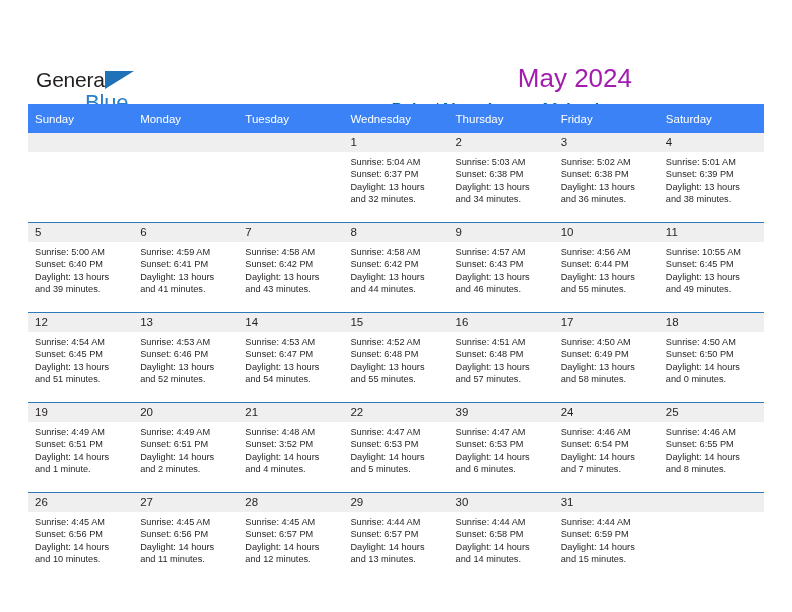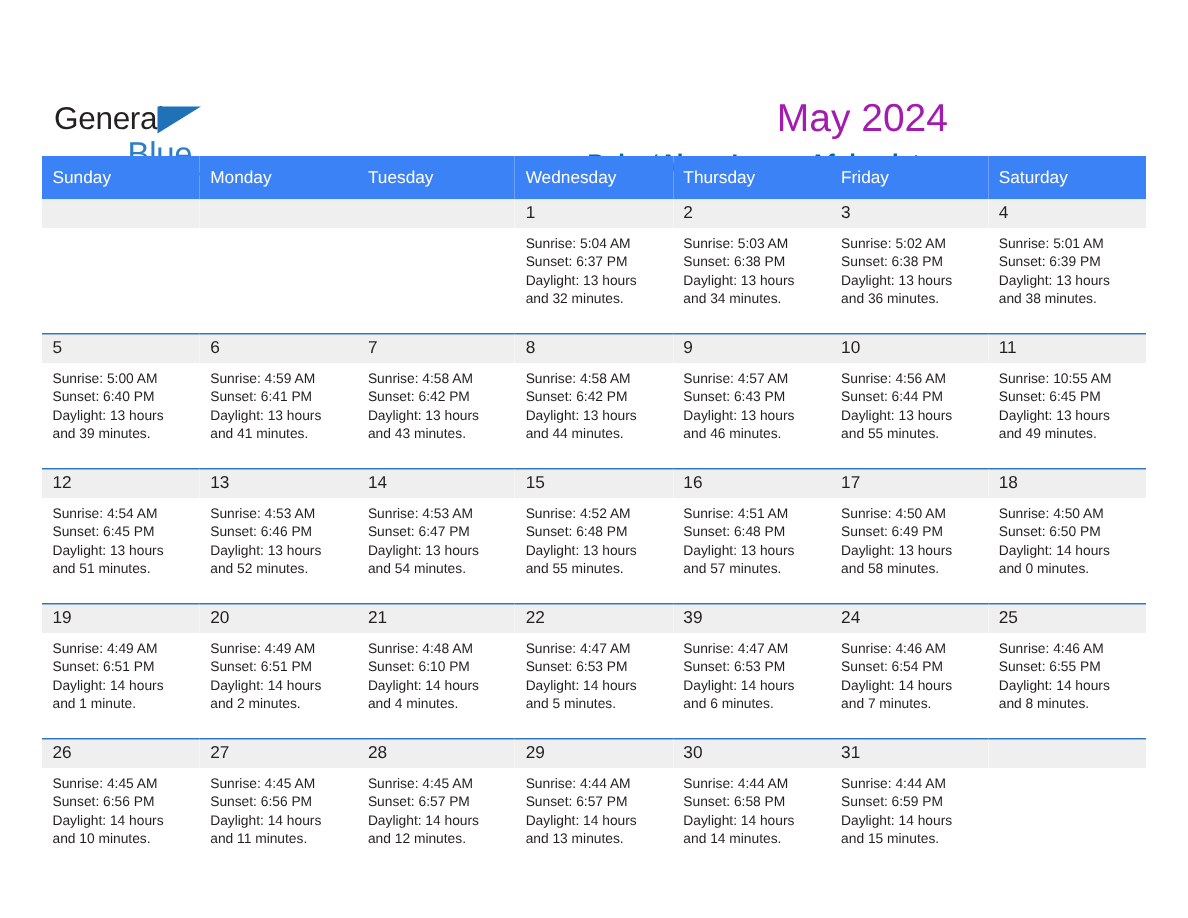--- a/index.html
+++ b/index.html
@@ -410,21 +410,21 @@
               <div>Sunrise: 4:49 AM</div>
               <div>Sunset: 6:51 PM</div>
               <div>Daylight: 14 hours</div>
               <div>and 2 minutes.</div>
             </div>
           </td>
           <td class="daycell">
             <span class="daynum">21</span>
             <div class="info">
               <div>Sunrise: 4:48 AM</div>
-              <div>Sunset: 6:10 PM</div>
+              <div>Sunset: 3:52 PM</div>
               <div>Daylight: 14 hours</div>
               <div>and 4 minutes.</div>
             </div>
           </td>
           <td class="daycell">
             <span class="daynum">22</span>
             <div class="info">
               <div>Sunrise: 4:47 AM</div>
               <div>Sunset: 6:53 PM</div>
               <div>Daylight: 14 hours</div>

